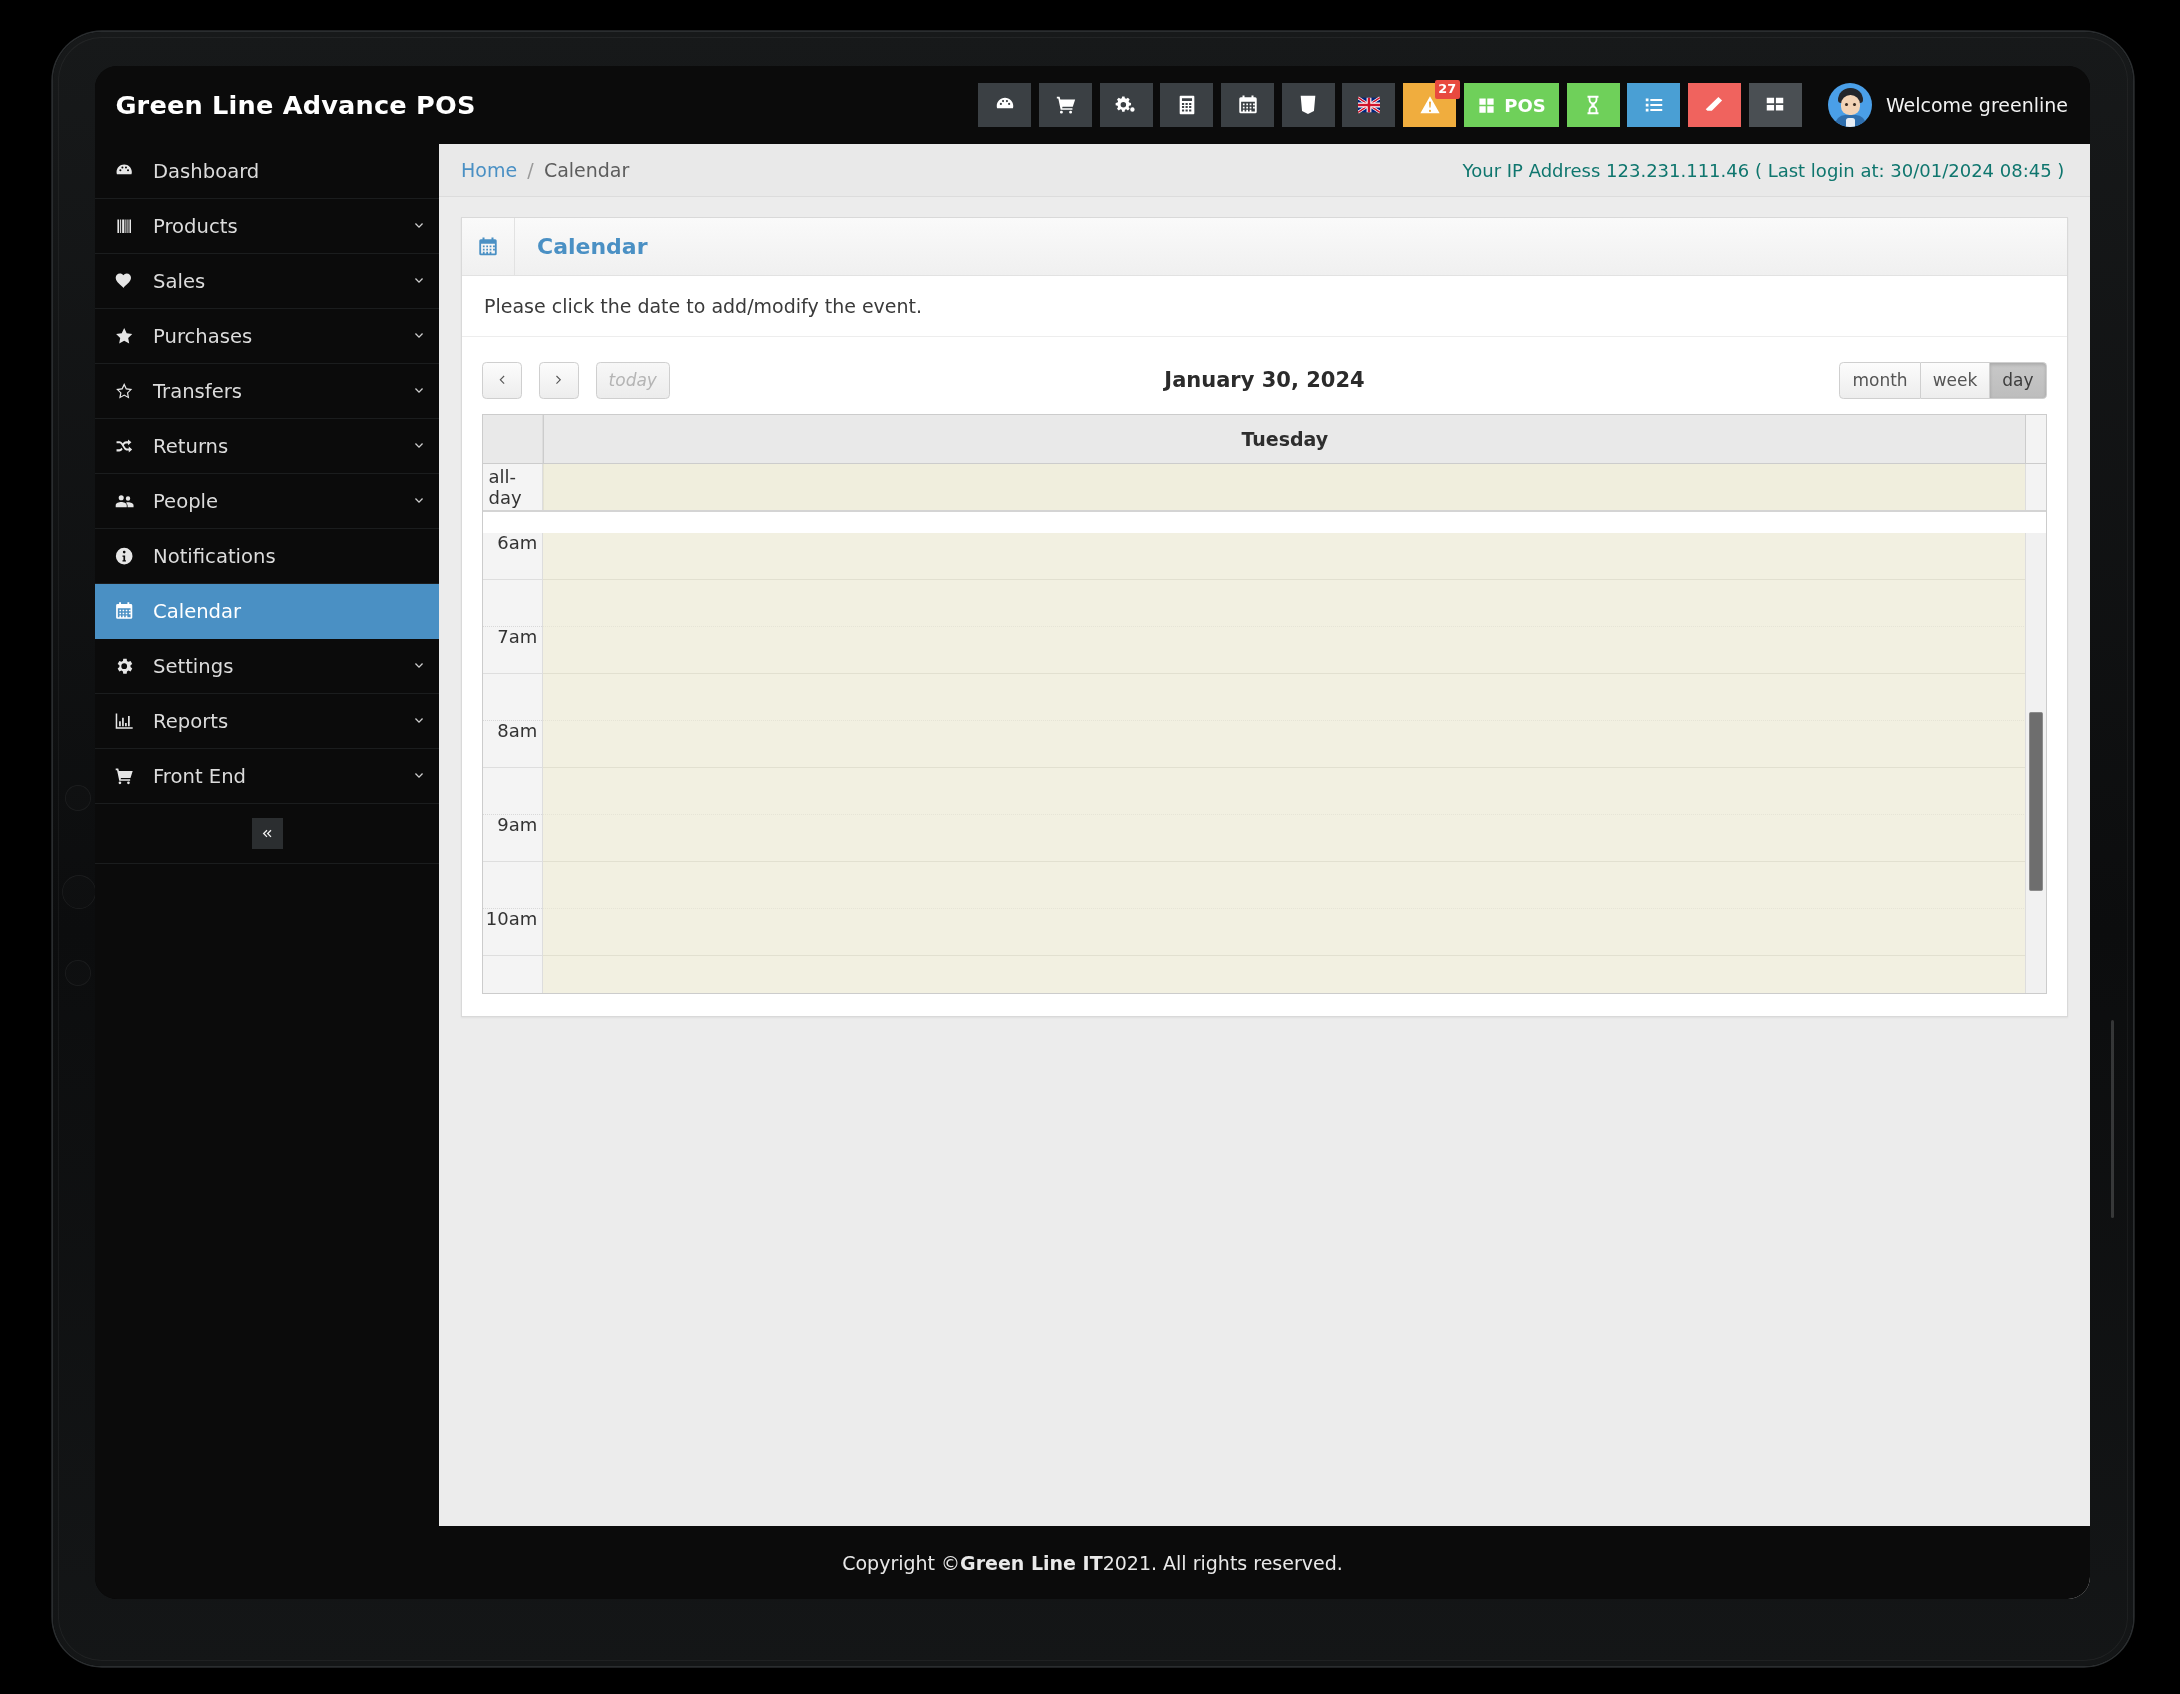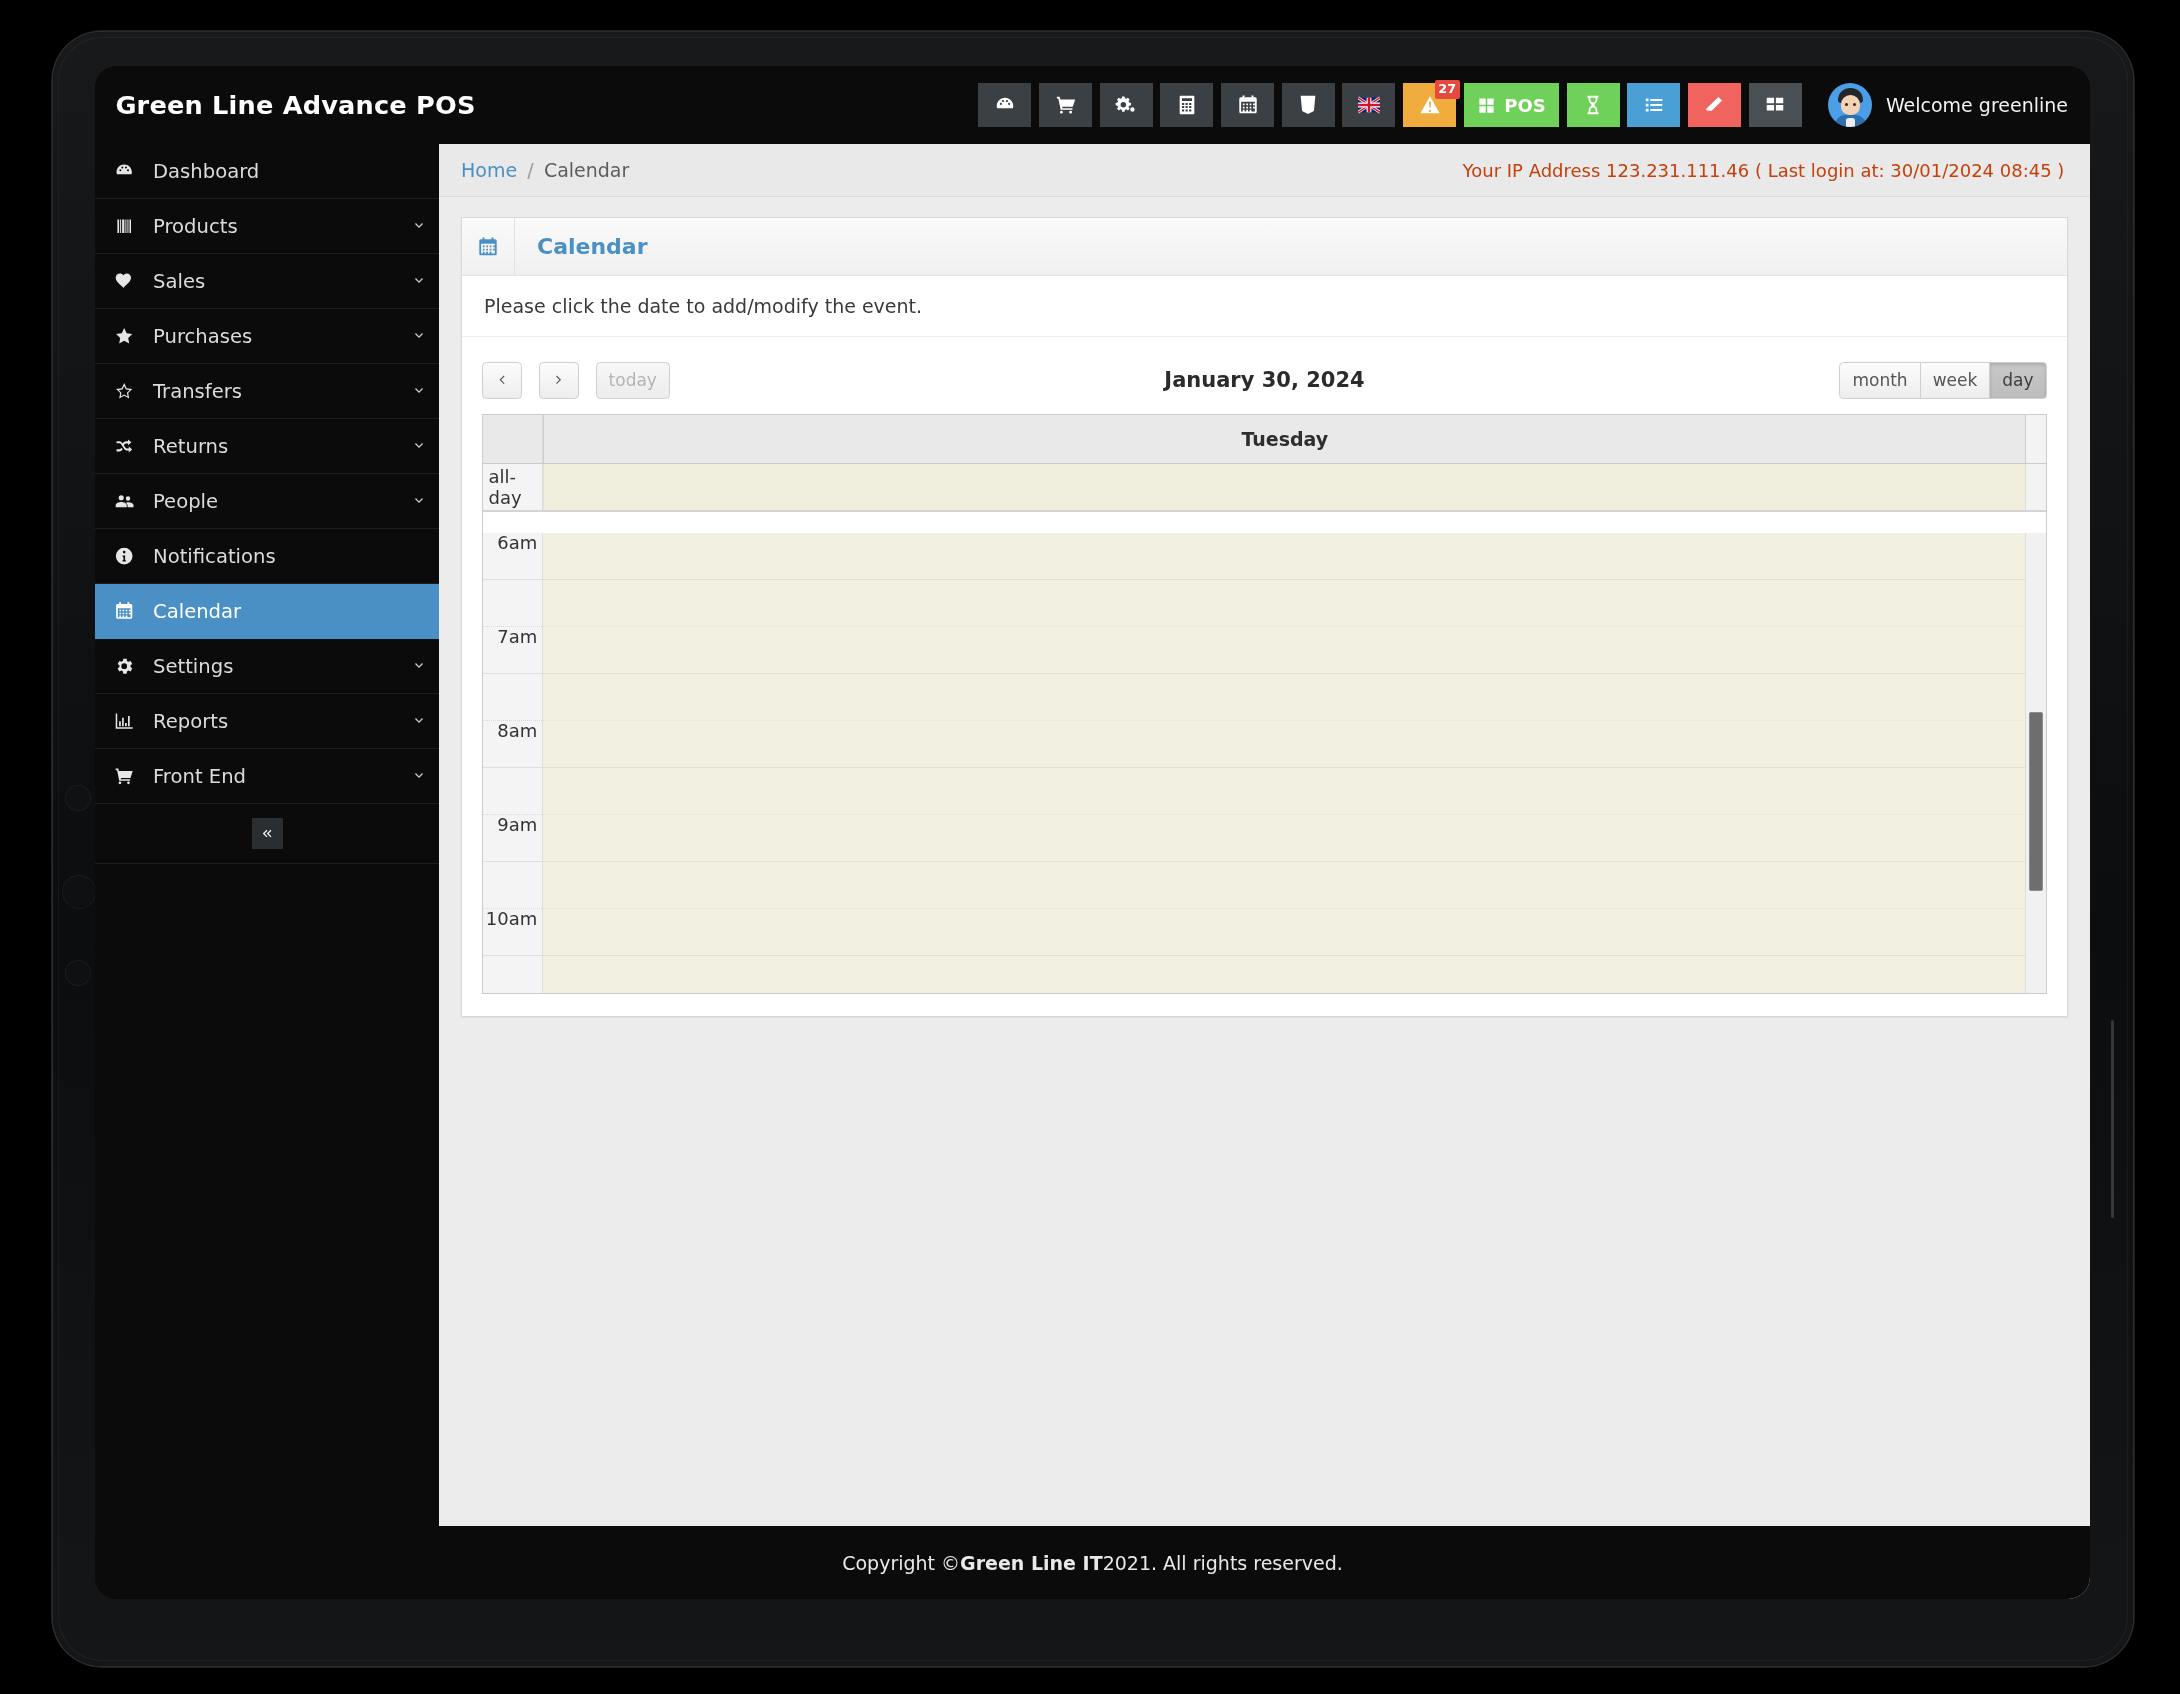--- a/index.html
+++ b/index.html
@@ -123,21 +123,21 @@
     background: #ececec;
   }
   #crumbbar {
     height: 53px; background:#e9e9e9; border-bottom:0.9px solid #dcdcdc;
     display:flex; align-items:center; padding: 0 25.6px 0 22px;
     font-size: 19px; color:#555;
   }
   #crumbbar .home { color:#4a90c4; cursor:pointer; }
   #crumbbar .sep { color:#9a9a9a; margin: 0 10.2px; }
   #crumbbar .cur { color:#5d5d5d; }
-  #ipinfo { margin-left:auto; color:#c2410c; font-size:18px; white-space:nowrap; }
+  #ipinfo { margin-left:auto; color:#0f766e; font-size:18px; white-space:nowrap; }
 
   #panel {
     position:absolute; left:22px; top:73px; right:22px;
     background:#fff; border:0.9px solid #d9d9d9;
     box-shadow:0 0.9px 1.7px rgba(0,0,0,.06);
   }
   #panel-head {
     height: 58px; display:flex; align-items:center;
     background: linear-gradient(180deg,#fafafa,#f0f0f0);
     border-bottom:0.9px solid #e2e2e2;
@@ -156,21 +156,21 @@
   #cal-toolbar { height:48px; display:flex; align-items:center; position:relative; margin-bottom:10.2px;}
   .btn {
     height: 37px; min-width: 37px;
     background: linear-gradient(180deg,#fcfcfc,#ededed);
     border:0.9px solid #cfcfcf; border-radius:4.3px;
     display:flex; align-items:center; justify-content:center;
     font-size:17px; color:#555; cursor:pointer; padding: 0 12px;
   }
   .btn svg { width:13.6px; height:13.6px; fill:#555; }
   .btn.disabled { color:#b4b4b4; background:linear-gradient(180deg,#f7f7f7,#ececec); cursor:default;}
-  #nav-left { display:flex; gap:17px; }
+  #nav-left { display:flex; gap:17px;font-style:italic; }
   #cal-title {
     position:absolute; left:0; right:0; text-align:center;
     font-size:21px; font-weight:bold; color:#2b2b2b; pointer-events:none;
   }
   #view-switch { margin-left:auto; display:flex; }
   #view-switch .btn { border-radius:0; border-left-width:0; }
   #view-switch .btn:first-child { border-radius:4.3px 0 0 4.3px; border-left-width:0.9px; }
   #view-switch .btn:last-child  { border-radius:0 4.3px 4.3px 0; }
   #view-switch .btn.active {
     background: linear-gradient(180deg,#c8c8c8,#bdbdbd);

